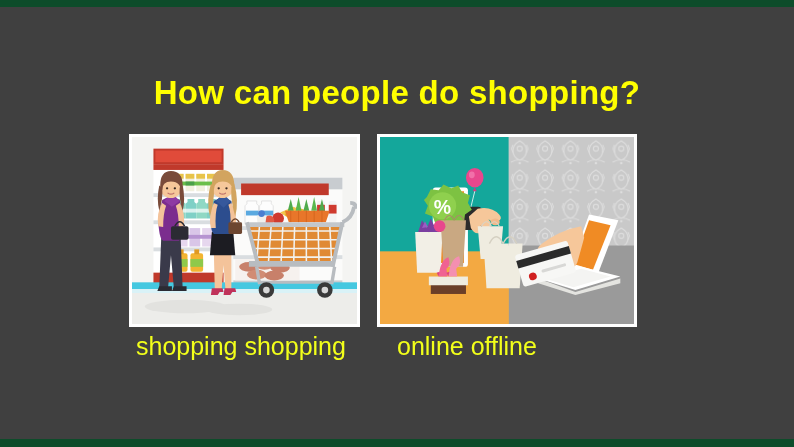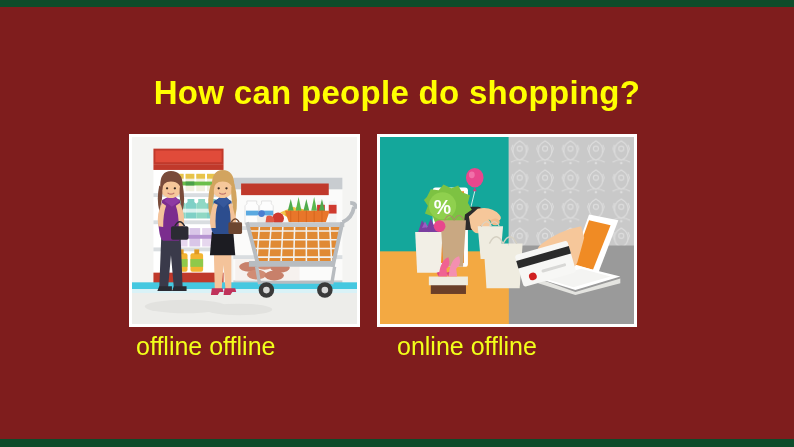--- a/index.html
+++ b/index.html
@@ -9,21 +9,21 @@
   body {
     width: 794px;
     height: 447px;
     overflow: hidden;
     font-family: "Liberation Sans", sans-serif;
   }
   .slide {
     position: relative;
     width: 794px;
     height: 447px;
-    background: #7f1d1d;
+    background: #404040;
     overflow: hidden;
   }
   .edge-band {
     position: absolute;
     left: 0;
     width: 794px;
     height: 7px;
     background: #0D4C2A;
   }
   .edge-band.top { top: 0; }
@@ -265,21 +265,21 @@
         <path d="M131 150 h74" stroke="#b8bcc0" stroke-width="3"></path>
 
         <circle cx="138" cy="158" r="8" fill="#3a3a3a"></circle>
           <circle cx="138" cy="158" r="3.4" fill="#d8d8d8"></circle>
         <circle cx="198" cy="158" r="8" fill="#3a3a3a"></circle>
           <circle cx="198" cy="158" r="3.4" fill="#d8d8d8"></circle>
       </g>
     </svg>
   </div>
 
-  <div class="caption offline">offline offline</div>
+  <div class="caption offline">shopping shopping</div>
 
   <div class="pic online">
     <svg viewBox="0 0 260 193" preserveAspectRatio="none">
       <defs>
         <pattern id="damask" width="26" height="30" patternUnits="userSpaceOnUse">
           <rect width="26" height="30" fill="#c9c9c9"></rect>
           <path d="M13 4 q7 4 7 10 q0 7 -7 10 q-7 -3 -7 -10 q0 -6 7 -10z" fill="none" stroke="#dedede" stroke-width="1.2"></path>
           <circle cx="13" cy="12" r="2.6" fill="none" stroke="#dedede" stroke-width="1.1"></circle>
           <path d="M4 26 q9 -5 18 0" fill="none" stroke="#dedede" stroke-width="1.1"></path>
           <circle cx="13" cy="27" r="1.3" fill="#dedede"></circle>

